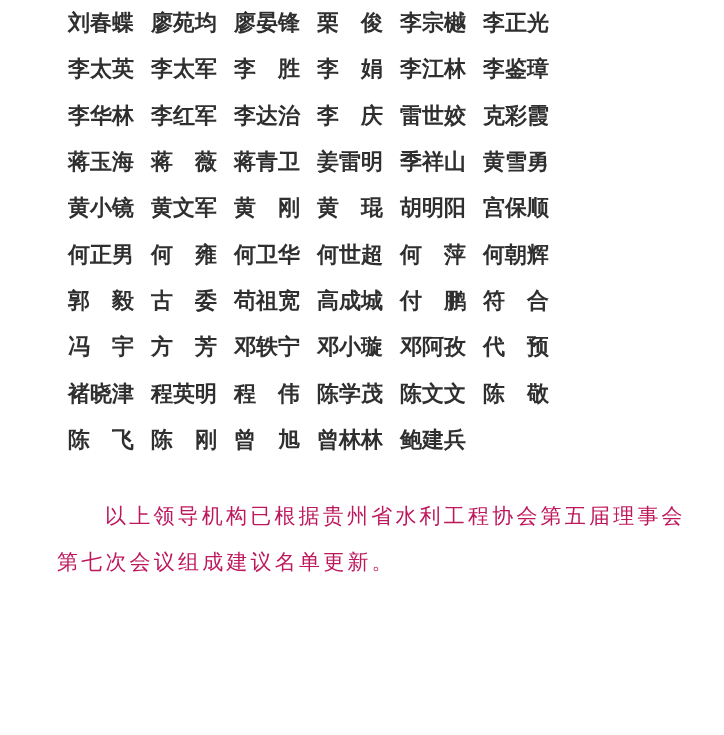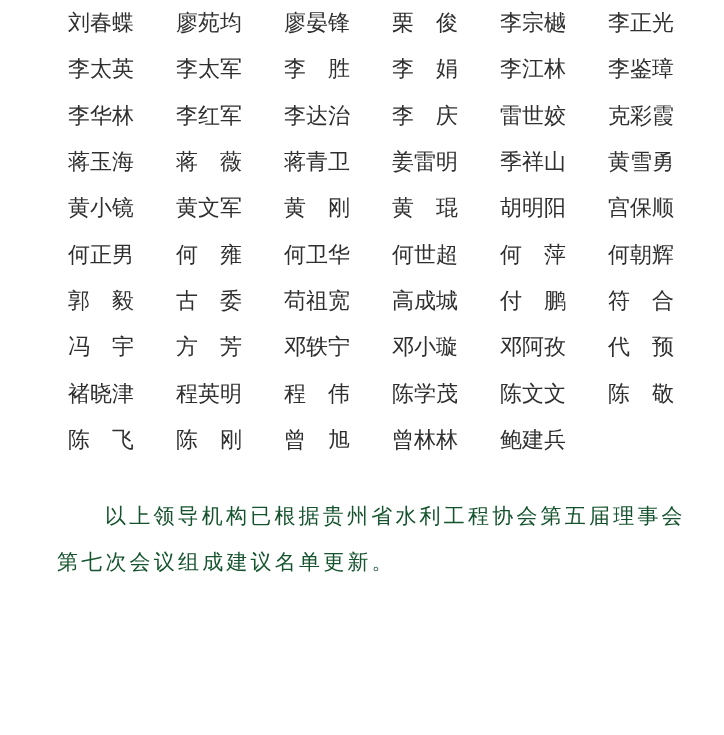--- a/index.html
+++ b/index.html
@@ -15,43 +15,44 @@
     overflow: hidden;
     font-family: "Liberation Serif", "DejaVu Serif", serif;
     color: #2f2f2f;
   }
   .name-grid {
     position: absolute;
     left: 68px;
     top: 0;
     display: grid;
     grid-template-columns: repeat(6, 66px);
-    column-gap: 42px;
+    column-gap: 17px;
     grid-auto-rows: 46.3px;
     align-items: center;
+    font-weight: bold;
   }
   .name-cell {
     width: 66px;
     font-size: 22px;
     line-height: 1;
     white-space: pre;
     letter-spacing: 0;
     color: #2f2f2f;
   }
   .closing-paragraph {
     position: absolute;
     left: 57px;
     top: 493px;
     width: 640px;
     margin: 0;
     font-size: 21px;
     line-height: 46.3px;
     letter-spacing: 3.2px;
     text-indent: 48px;
-    color: #14532d;
+    color: #be185d;
   }
 </style>
 </head>
 <body>
 
 <div class="page">
   <div class="name-grid">
       <span class="name-cell">刘春蝶</span>
       <span class="name-cell">廖苑均</span>
       <span class="name-cell">廖晏锋</span>

